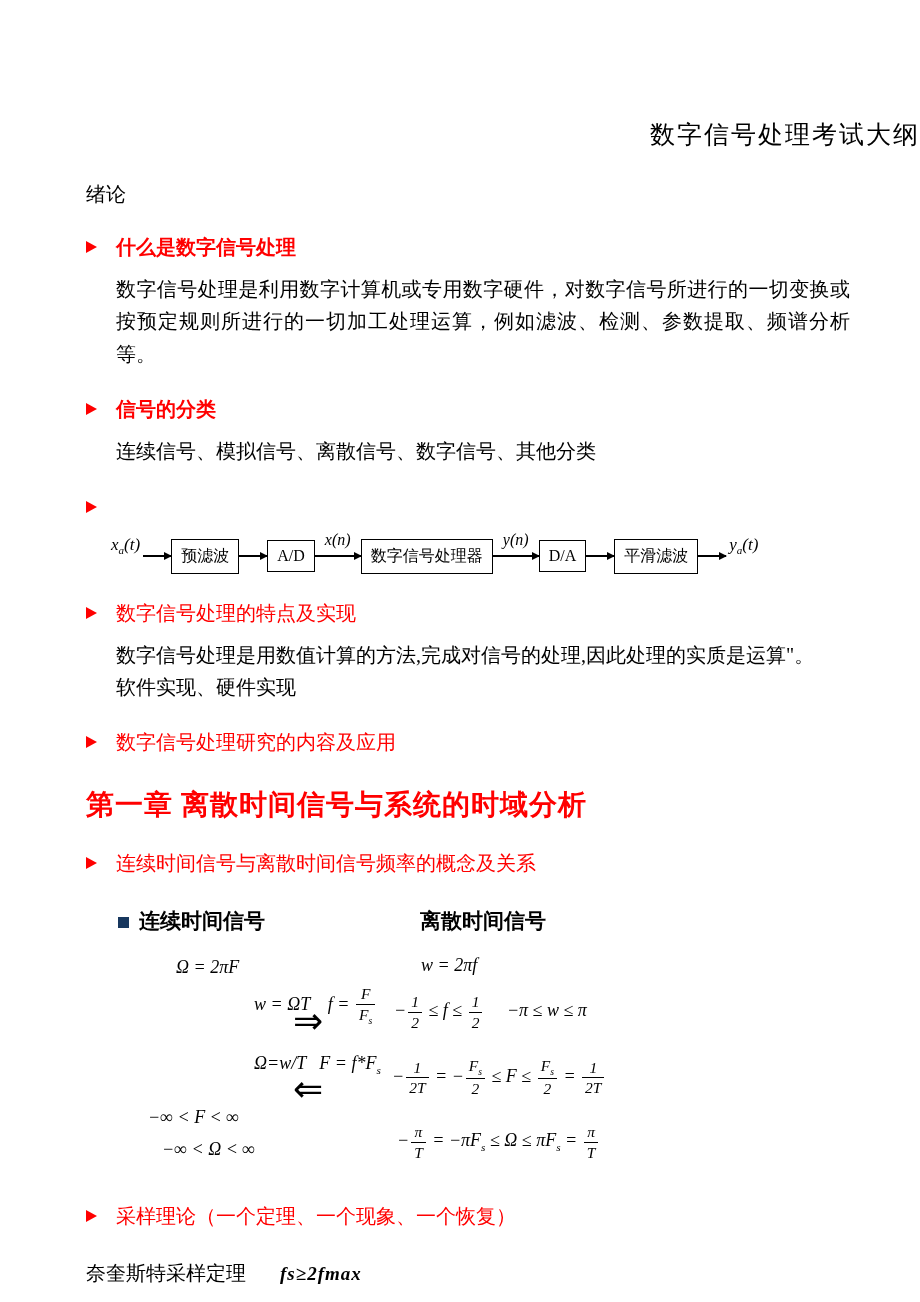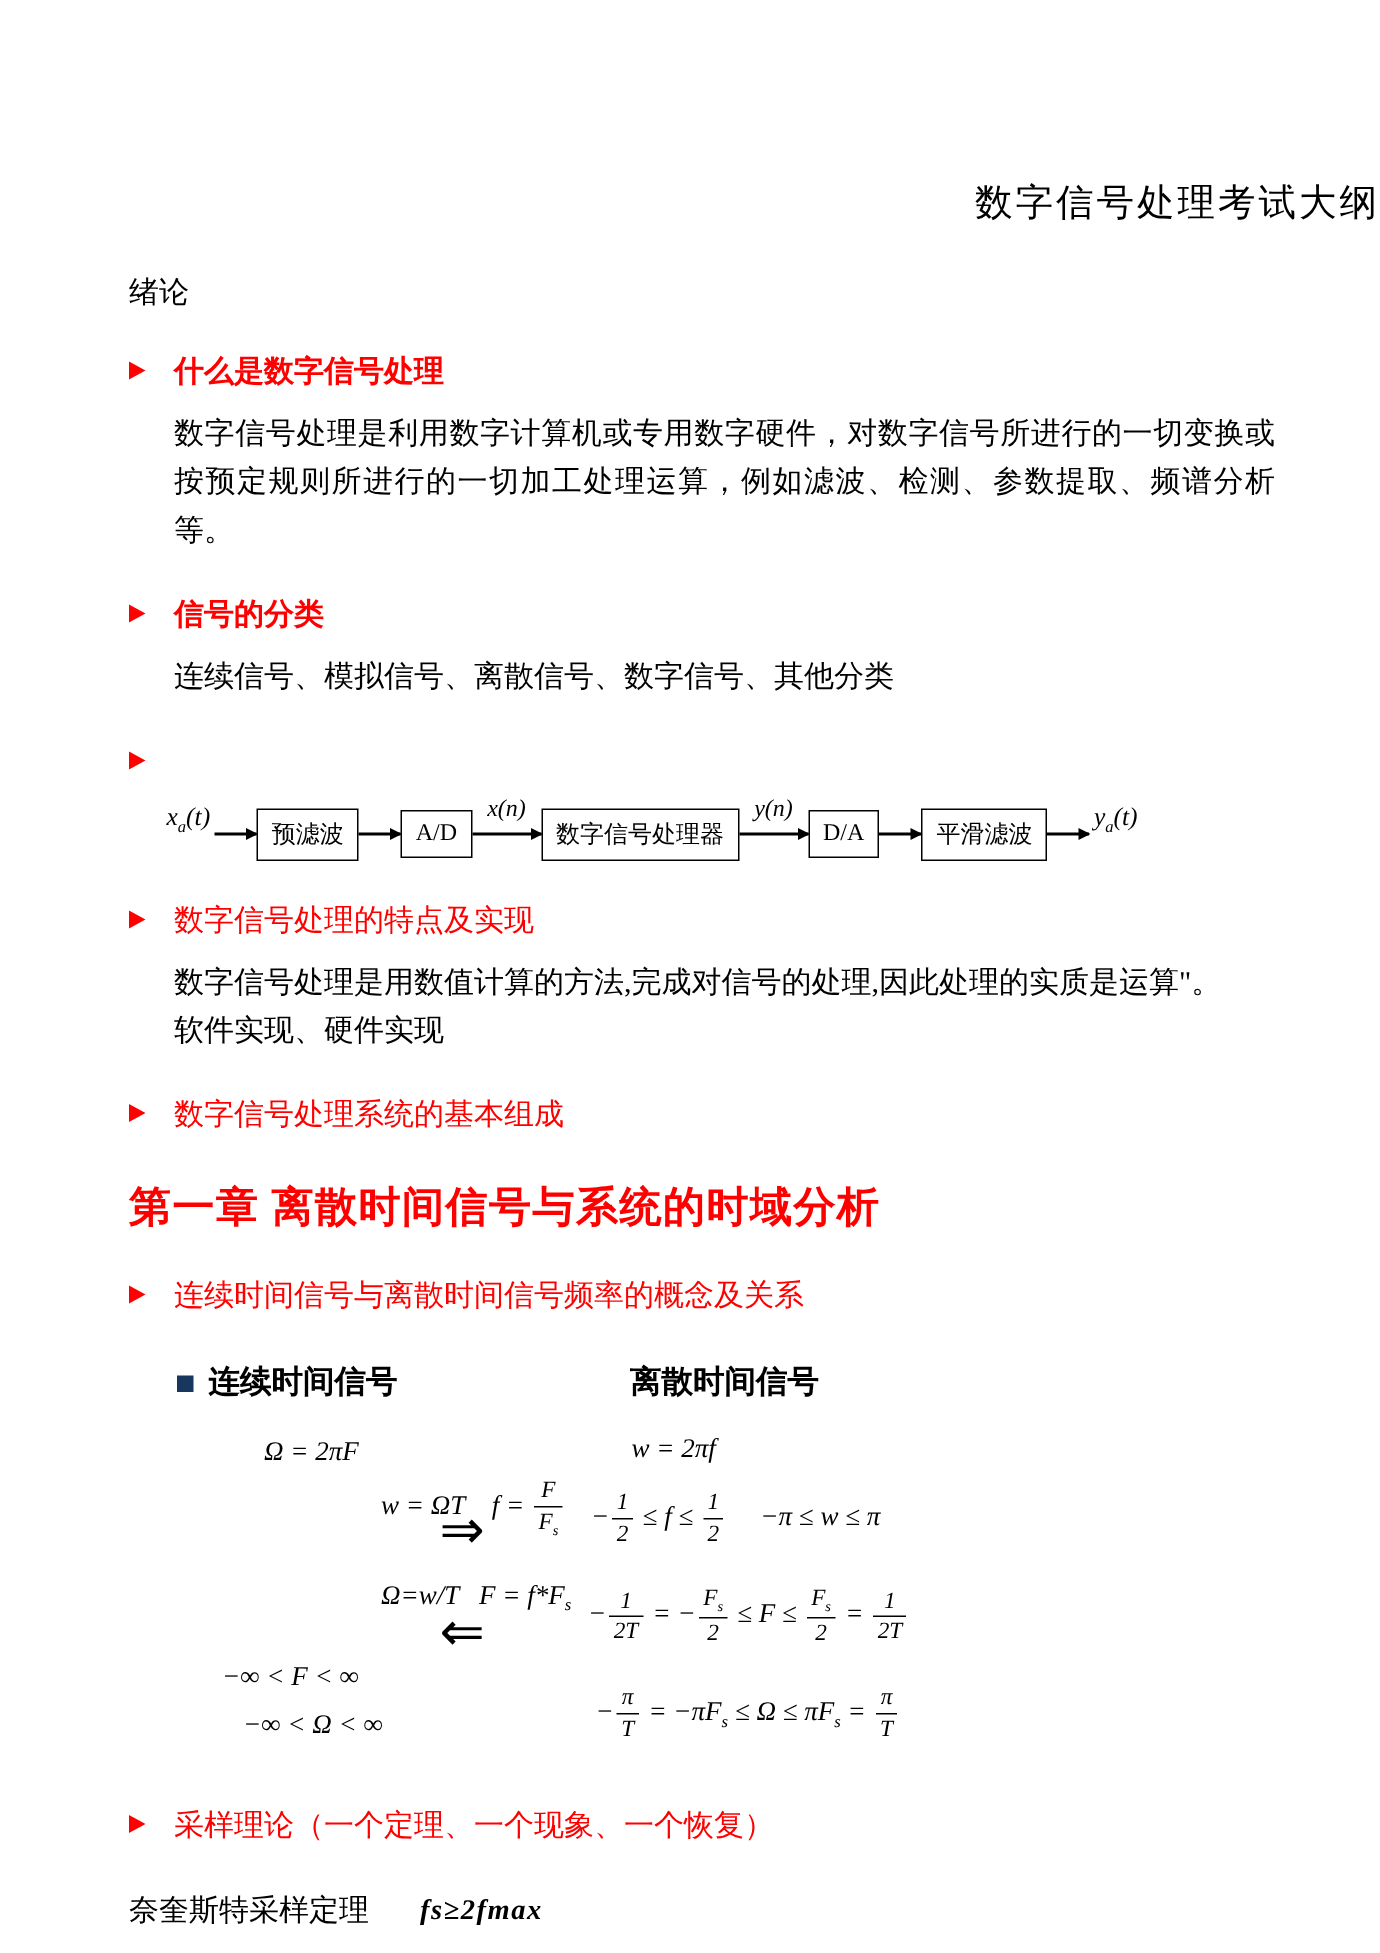--- a/index.html
+++ b/index.html
@@ -99,21 +99,21 @@
 
   <div class="bullet regular">
     <span class="bmark"></span>
     <span class="btext">数字信号处理的特点及实现</span>
   </div>
   <p class="para">数字信号处理是用数值计算的方法,完成对信号的处理,因此处理的实质是运算"。</p>
   <p class="para2">软件实现、硬件实现</p>
 
   <div class="bullet regular">
     <span class="bmark"></span>
-    <span class="btext">数字信号处理系统的基本组成</span>
+    <span class="btext">数字信号处理研究的内容及应用</span>
   </div>
 
   <h2 class="chapter">第一章 离散时间信号与系统的时域分析</h2>
 
   <div class="bullet regular">
     <span class="bmark"></span>
     <span class="btext">连续时间信号与离散时间信号频率的概念及关系</span>
   </div>
 
   <div class="math-area">

